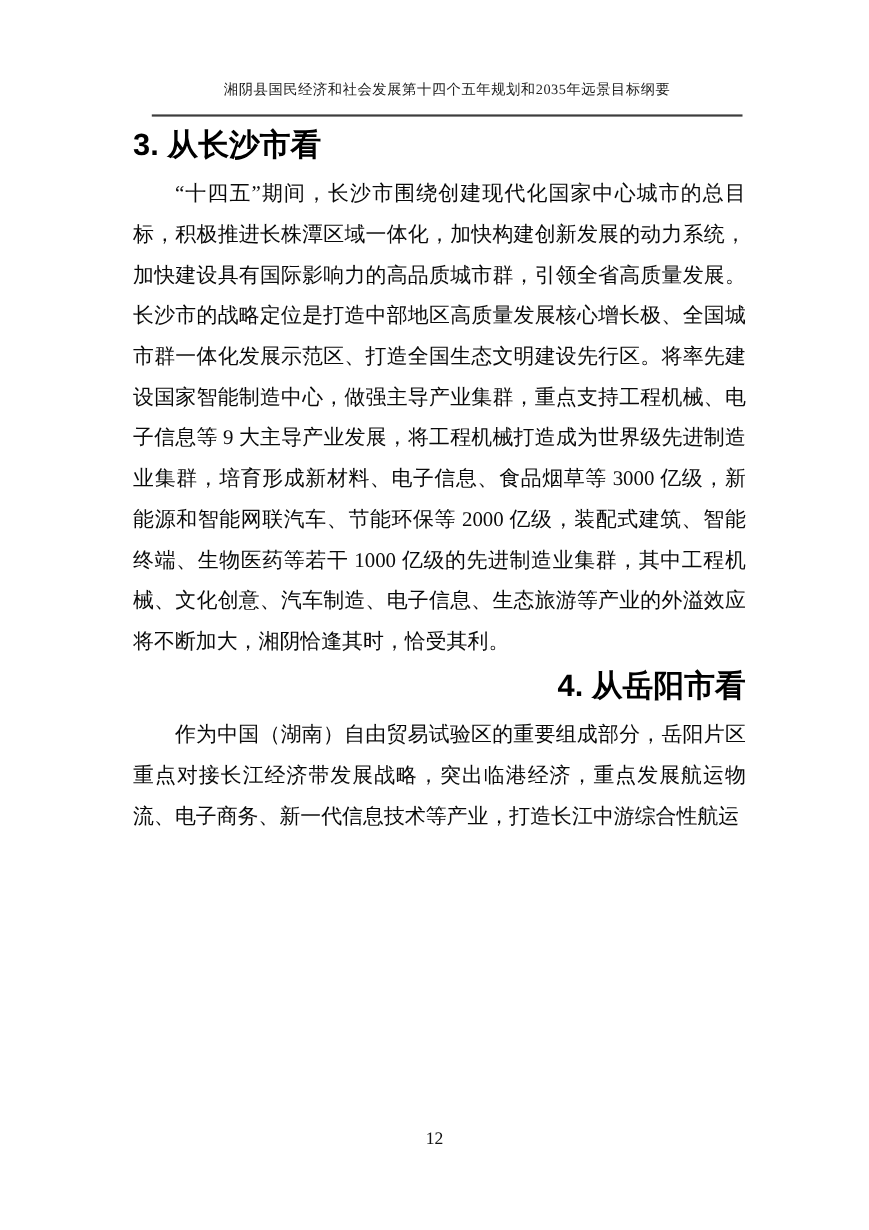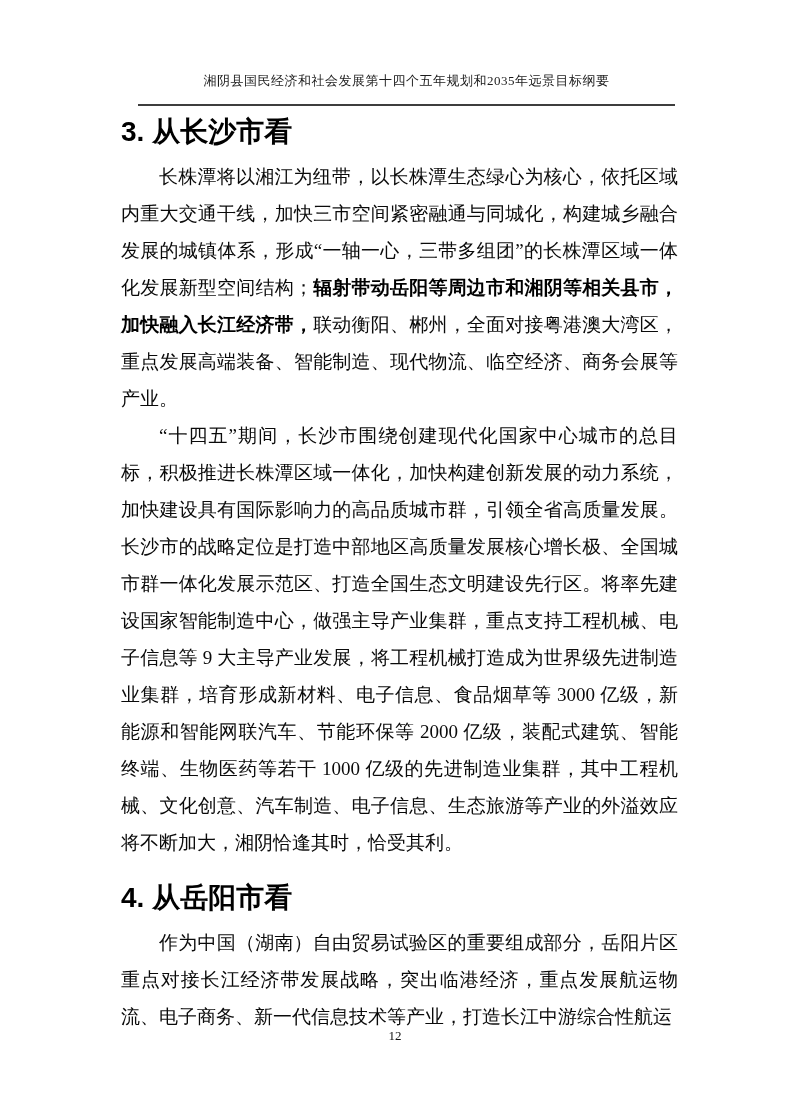--- a/index.html
+++ b/index.html
@@ -41,55 +41,55 @@
   .heading {
     font-family: "Liberation Sans", sans-serif;
     font-weight: 700;
     font-size: 28px;
     line-height: 37px;
     margin: 0 0 8px 0;
     text-align: left;
     color: #000000;
   }
   .heading-4 {
-    margin-top: 18px;
+    margin-top: 3px;
+    text-align: right;
   }
   .para {
     margin: 0;
     text-indent: 2em;
   }
   .para b {
     font-weight: 700;
     color: #000000;
   }
   .page-number {
     position: absolute;
     left: 0;
     top: 1028px;
     width: 790px;
     text-align: center;
-    font-size: 13px;
+    font-size: 16px;
     line-height: 16px;
     color: #111111;
   }
 </style>
 </head>
 <body>
 
 <div class="page">
 
   <div class="page-header">
     <span>湘阴县国民经济和社会发展第十四个五年规划和2035年远景目标纲要</span>
   </div>
 
   <div class="content">
 
     <div class="heading">3. 从长沙市看</div>
 
-    <p class="para"><span>长株潭将以湘江为纽带，以长株潭生态绿心为核心，依托区域内重大交通干线，加快三市空间紧密融通与同城化，构建城乡融合发展的城镇体系，形成“一轴一心，三带多组团”的长株潭区域一体化发展新型空间结构；</span><b>辐射带动岳阳等周边市和湘阴等相关县市，加快融入长江经济带，</b><span>联动衡阳、郴州，全面对接粤港澳大湾区，重点发展高端装备、智能制造、现代物流、临空经济、商务会展等产业。</span></p>
 
     <p class="para">“十四五”期间，长沙市围绕创建现代化国家中心城市的总目标，积极推进长株潭区域一体化，加快构建创新发展的动力系统，加快建设具有国际影响力的高品质城市群，引领全省高质量发展。长沙市的战略定位是打造中部地区高质量发展核心增长极、全国城市群一体化发展示范区、打造全国生态文明建设先行区。将率先建设国家智能制造中心，做强主导产业集群，重点支持工程机械、电子信息等 9 大主导产业发展，将工程机械打造成为世界级先进制造业集群，培育形成新材料、电子信息、食品烟草等 3000 亿级，新能源和智能网联汽车、节能环保等 2000 亿级，装配式建筑、智能终端、生物医药等若干 1000 亿级的先进制造业集群，其中工程机械、文化创意、汽车制造、电子信息、生态旅游等产业的外溢效应将不断加大，湘阴恰逢其时，恰受其利。</p>
 
     <div class="heading heading-4">4. 从岳阳市看</div>
 
     <p class="para">作为中国（湖南）自由贸易试验区的重要组成部分，岳阳片区重点对接长江经济带发展战略，突出临港经济，重点发展航运物流、电子商务、新一代信息技术等产业，打造长江中游综合性航运</p>
 
   </div>
 
   <div class="page-number">12</div>

